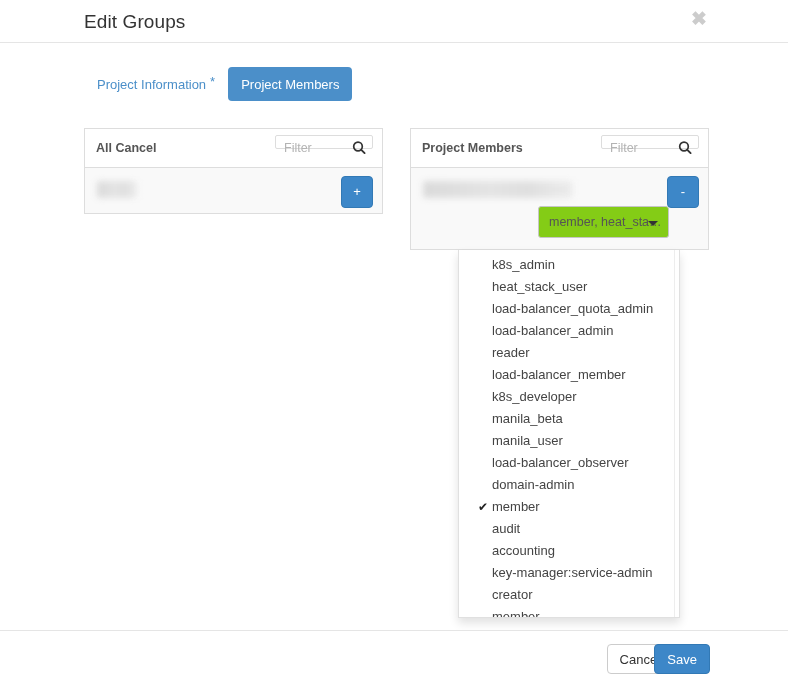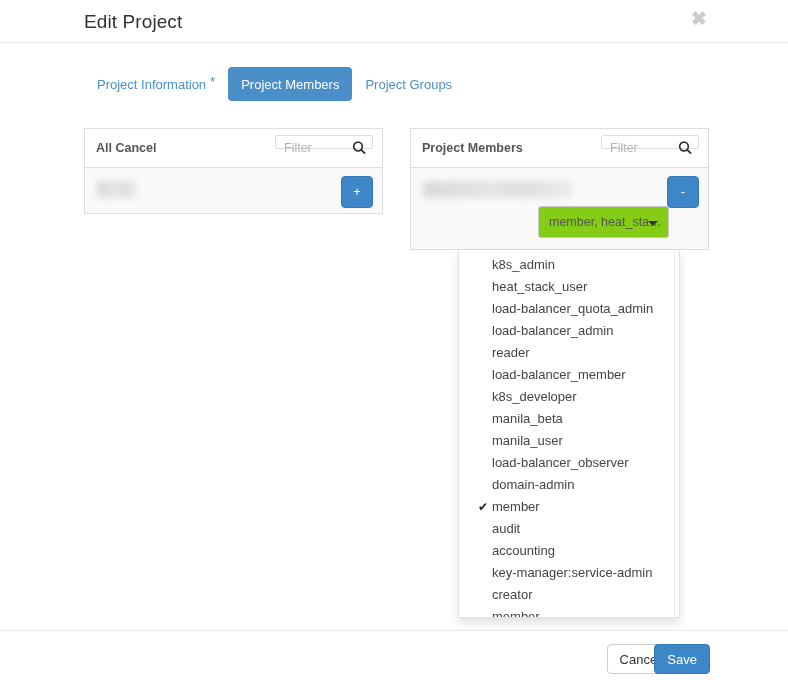--- a/index.html
+++ b/index.html
@@ -321,34 +321,31 @@
     border: 1px solid #3279b5;
     color: #ffffff;
   }
 </style>
 </head>
 <body>
 
 <div class="modal">
 
   <div class="modal-header">
-    <div class="modal-title">Edit Project</div>
+    <div class="modal-title">Edit Groups</div>
     <button class="close-icon">✖</button>
   </div>
 
   <div class="tabs">
     <button class="tab">
       <span>Project Information</span>
       <span class="req">*</span>
     </button>
     <button class="tab active">
       <span>Project Members</span>
-    </button>
-    <button class="tab">
-      <span>Project Groups</span>
     </button>
   </div>
 
   <div class="panel panel-users">
     <div class="panel-head">
       <div class="panel-head-title">All Cancel</div>
       <div class="filter-box">
         <input class="filter-input" type="text" placeholder="Filter" style="">
         <span class="search-icon">
           <svg width="14" height="16" viewBox="0 0 14 16" aria-hidden="true">

